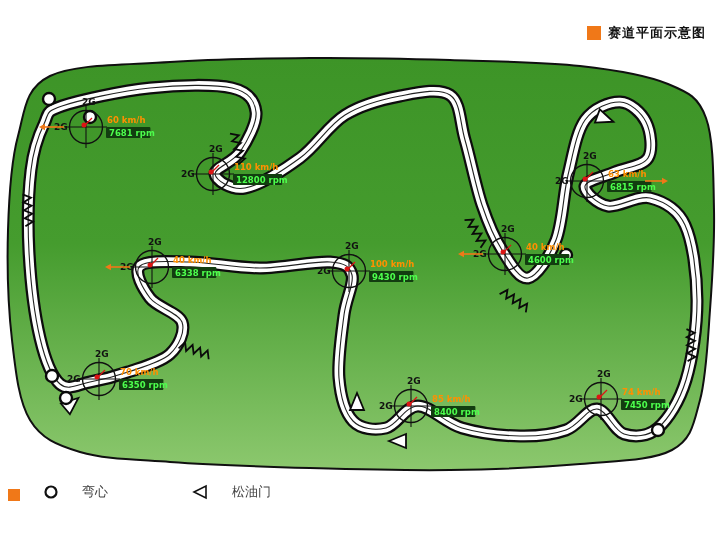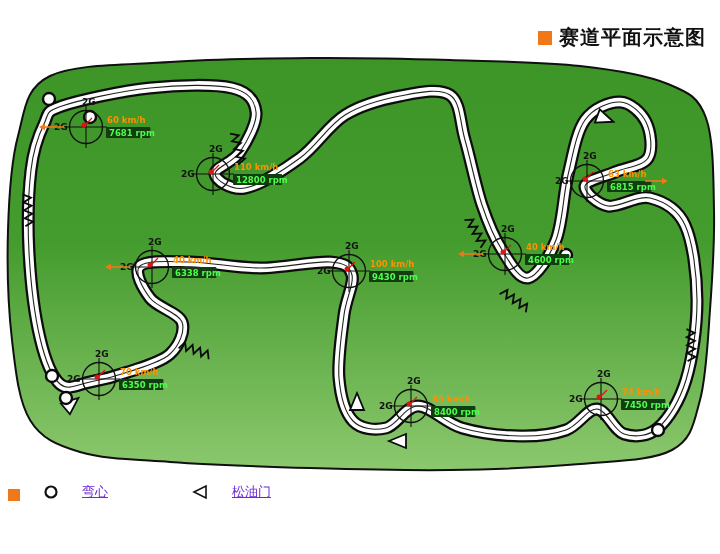--- a/index.html
+++ b/index.html
@@ -9,30 +9,30 @@
     overflow:hidden;outline:1px solid #c8c8c8;margin:0 auto;
   }
   #map-wrap{position:absolute;left:0;top:0;width:720px;height:480px;}
   #track-svg{position:absolute;left:0;top:0;}
   
   #title-bar{
     position:absolute;top:24px;right:14px;display:flex;align-items:center;gap:7px;
     z-index:5;
   }
   #title-square{width:14px;height:14px;background:#f07818;}
-  #title-text{font-size:20px;font-weight:bold;color:#111;letter-spacing:1px;}
+  #title-text{font-size:13px;font-weight:bold;color:#111;letter-spacing:1px;}
   
   #legend-bullet{position:absolute;left:8px;top:489px;width:12px;height:12px;background:#f07818;}
   #legend{
     position:absolute;left:30px;top:482px;display:grid;
     grid-template-columns:150px 170px;row-gap:10px;column-gap:0;
   }
   .legend-item{display:flex;align-items:center;gap:10px;height:20px;}
   .legend-icon{display:flex;align-items:center;justify-content:center;width:42px;}
-  .legend-label{font-size:13px;color:#6d28d9;text-decoration:underline;}
+  .legend-label{font-size:13px;color:#404040;}
 </style>
 </head>
 <body>
 
 <div id="stage">
 
   <div id="map-wrap">
     <svg id="track-svg" width="720" height="480" viewBox="0 0 720 480">
         <defs>
           <linearGradient id="grass" x1="0" y1="0" x2="0" y2="1">

